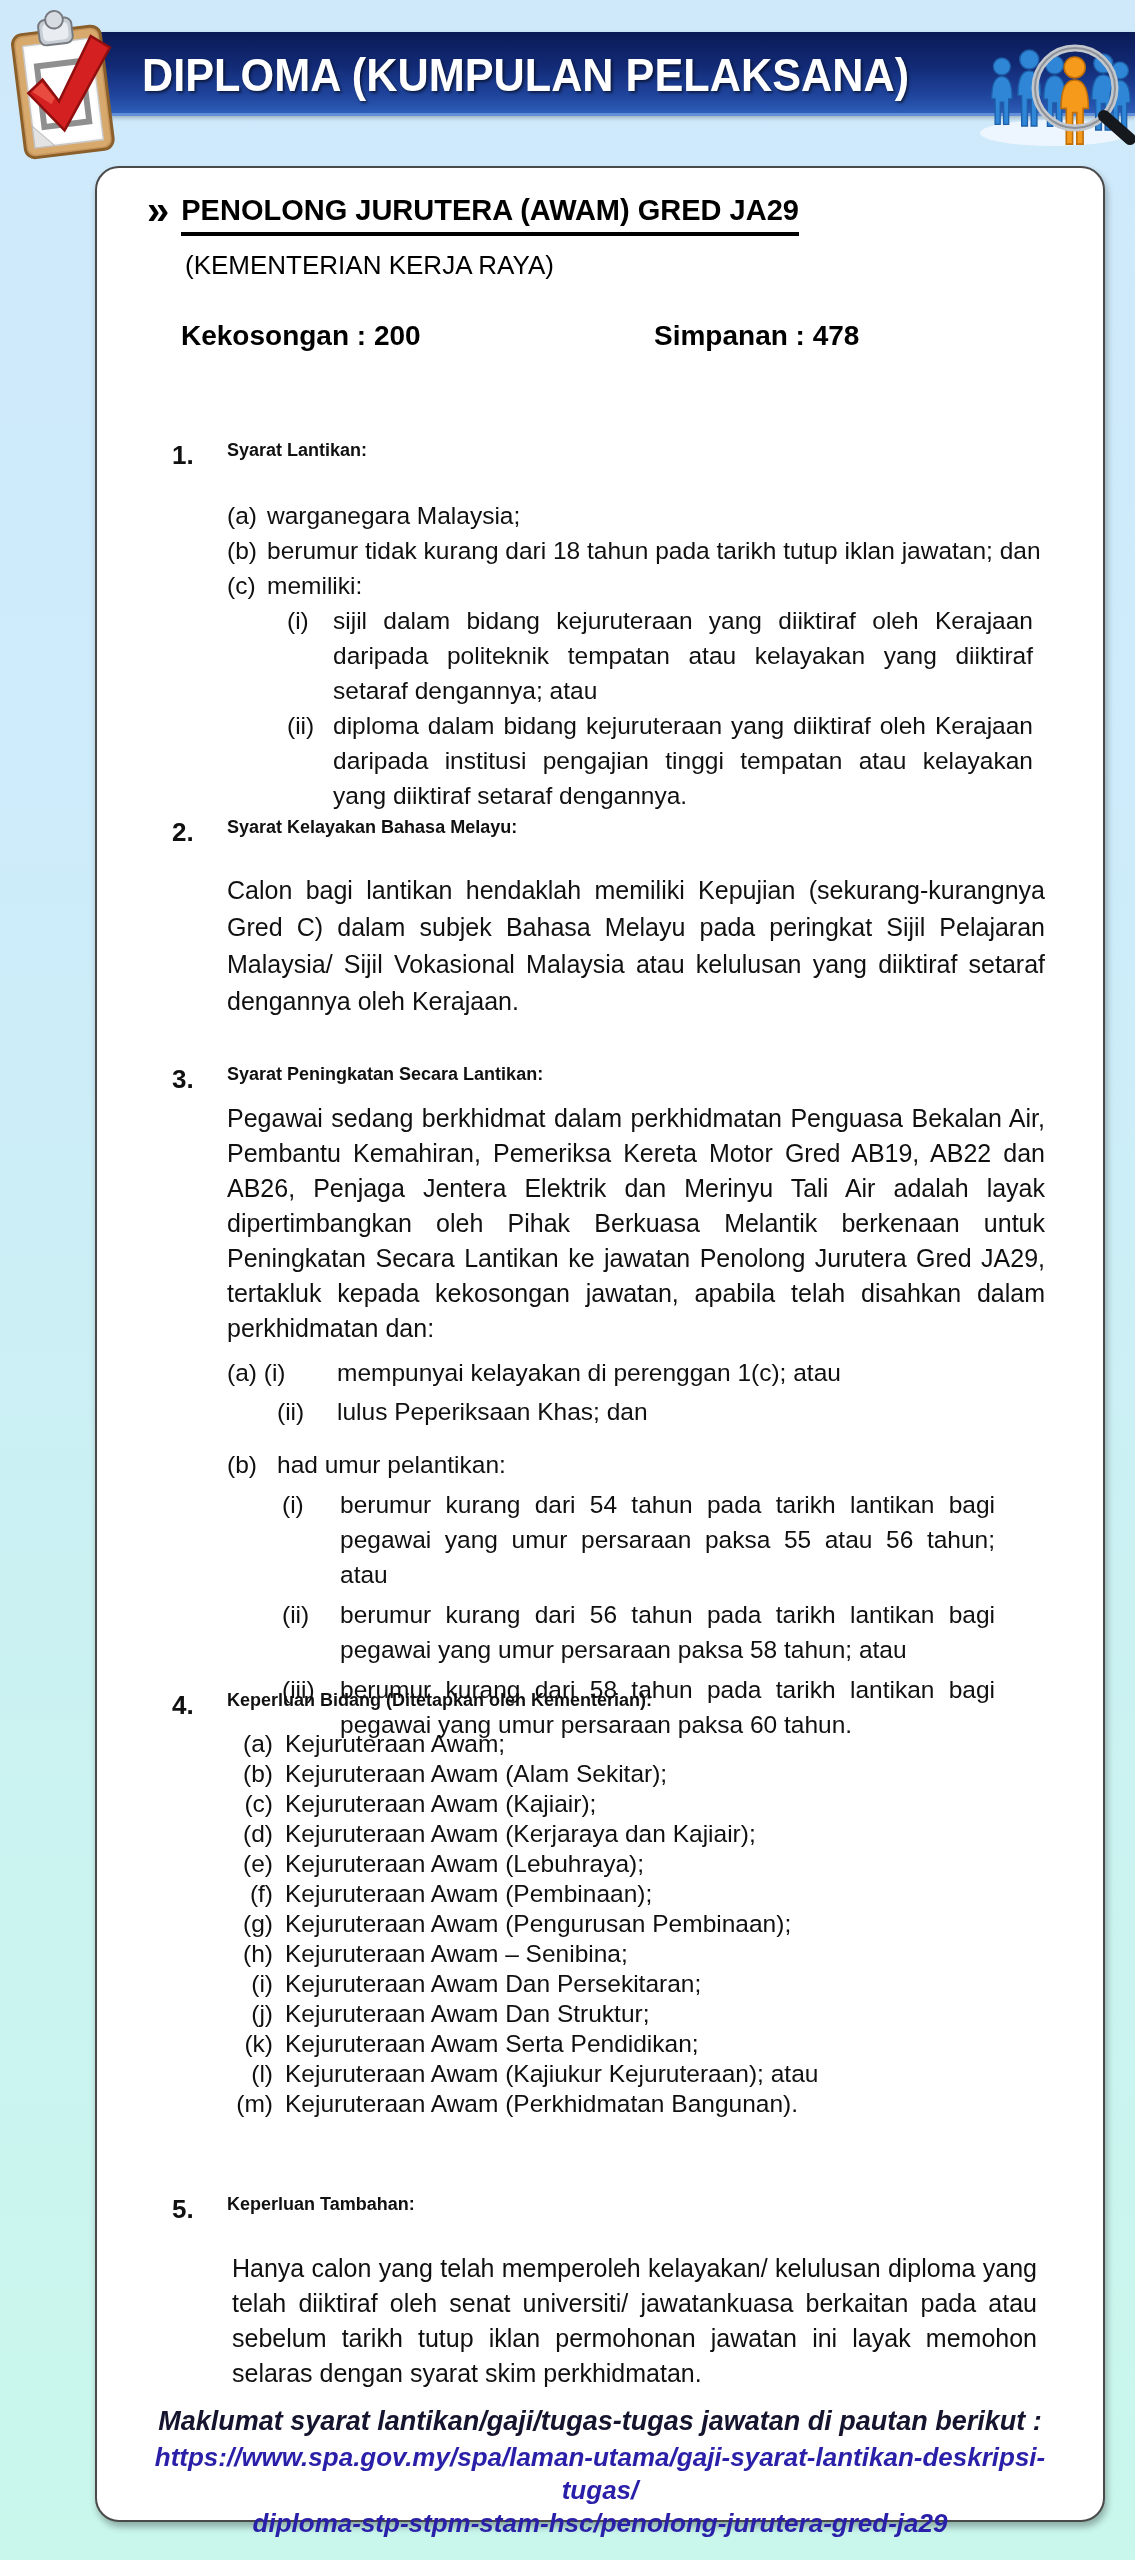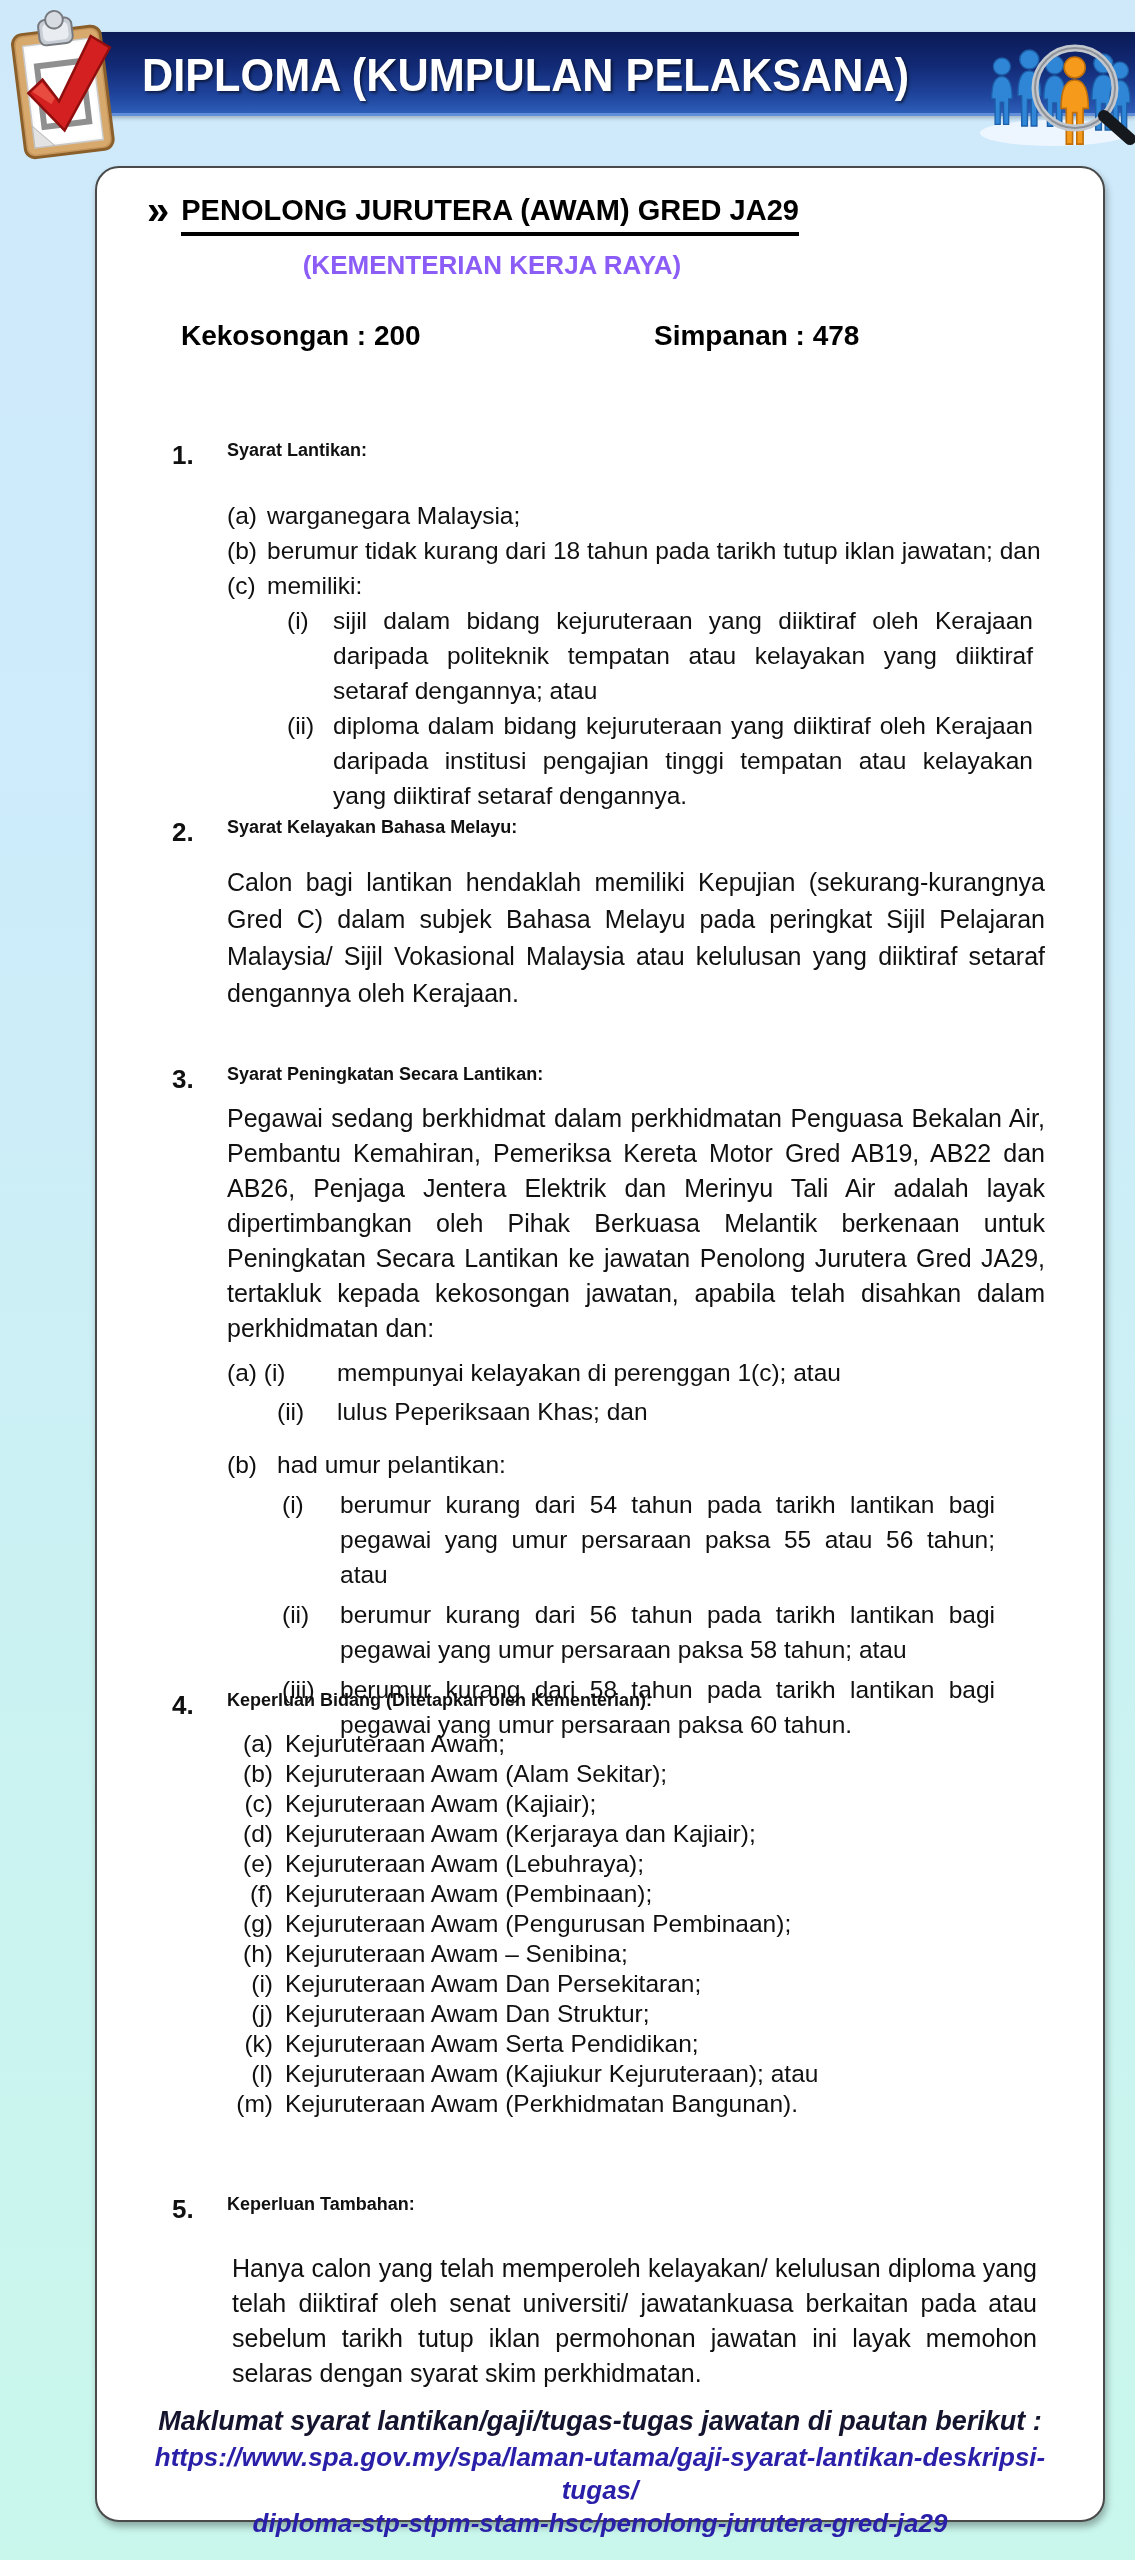--- a/index.html
+++ b/index.html
@@ -35,21 +35,21 @@
   }
 
   
   .title-block { position:absolute; left:50px; top:24px; }
   .job-title-row { display:flex; align-items:flex-start; }
   .chev { font-size:40px; font-weight:bold; color:#000; line-height:36px; margin-right:12px; }
   .jt-text {
     font-size:29px; font-weight:bold; color:#000; line-height:36px;
     border-bottom:4px solid #000; padding-bottom:4px; letter-spacing:0px;
   }
-  .ministry { margin-top:14px; margin-left:38px; font-size:26px; font-weight:bold; color:#8b5cf6;text-align:center; }
+  .ministry { margin-top:14px; margin-left:38px; font-size:26px; font-weight:normal; color:#000000; }
 
   .counts { position:absolute; left:0; top:152px; width:100%; }
   .count-a { position:absolute; left:84px; font-size:28px; font-weight:bold; color:#000; white-space:nowrap; }
   .count-b { position:absolute; left:557px; font-size:28px; font-weight:bold; color:#000; white-space:nowrap; }
 
   
   .sec { position:absolute; left:75px; right:56px; color:#101010; }
   .sec-head { display:flex; }
   .sec-num { flex:0 0 55px; font-size:26px; font-weight:bold; }
   .sec-title { font-size:18px; font-weight:bold; }
@@ -60,21 +60,21 @@
 
   
   .sec1 .sec-body { margin-left:55px; margin-top:27px; font-size:24.5px; line-height:35px; }
   .sec1 .l1 .mk { width:40px; }
   .sec1 .l2 { margin-left:60px; }
   .sec1 .l2 .mk { width:46px; text-align:left; }
   .sec1 .l2 .tx { max-width:700px; }
 
   
   .para { font-size:25px; line-height:37px; text-align:justify; }
-  .sec2 .para { margin-left:55px; margin-top:16px; max-width:818px; }
+  .sec2 .para { margin-left:55px; margin-top:24px; max-width:818px; }
   .sec3 .para { margin-left:55px; margin-top:6px; max-width:818px; line-height:35px; }
   .sec5 .para { margin-left:60px; margin-top:26px; max-width:805px; line-height:35px; }
 
   
   .sec3 .sec-items { margin-left:55px; margin-top:9px; font-size:24.5px; line-height:35px; }
   .sec3 .it-ai .mk { width:110px; }
   .sec3 .it-aii { margin-left:50px; margin-top:4px; }
   .sec3 .it-aii .mk { width:60px; }
   .sec3 .it-b { margin-top:18px; }
   .sec3 .it-b .mk { width:50px; }

